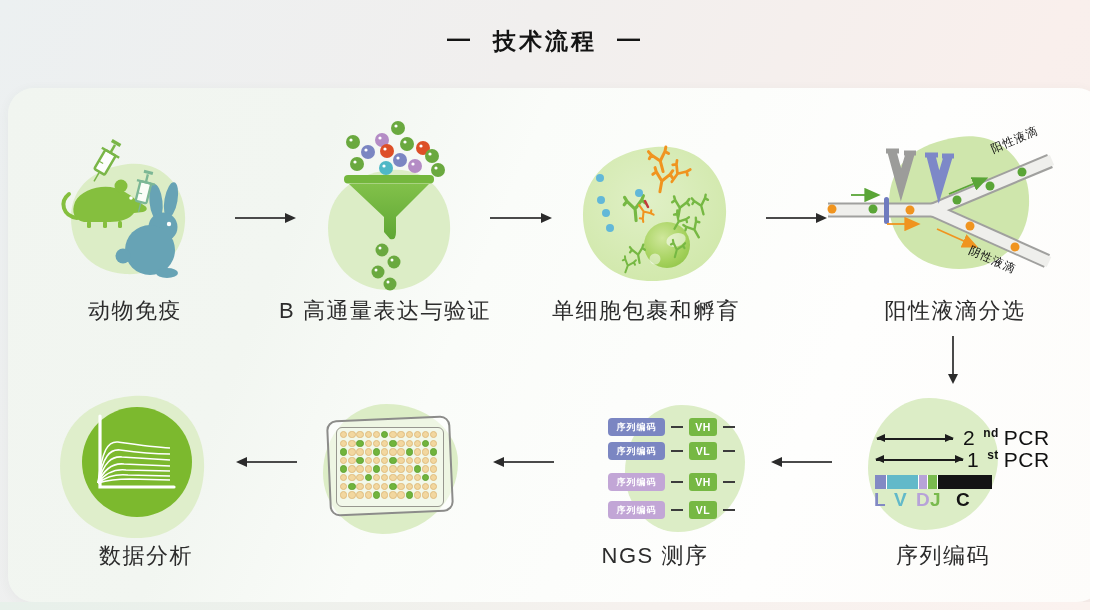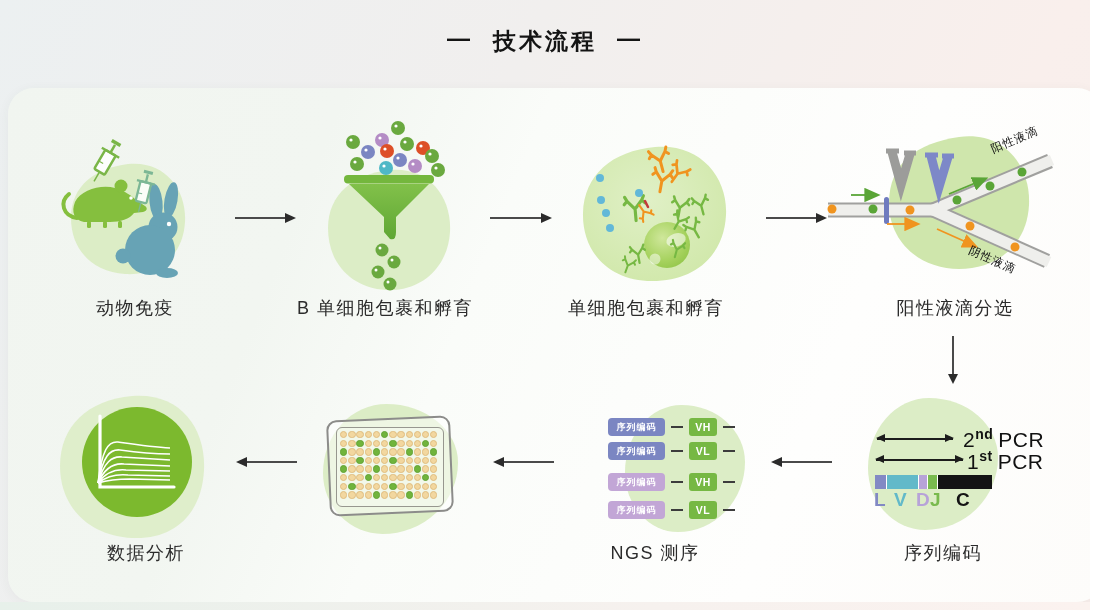--- a/index.html
+++ b/index.html
@@ -7,40 +7,40 @@
         background:linear-gradient(115deg,#ecf0f1 0%,#f1efee 40%,#f9efec 78%,#f8eeec 100%);
         font-family:"Liberation Sans","DejaVu Sans",sans-serif;}
   .page::after{content:"";position:absolute;left:0;bottom:0;width:100%;height:8px;
         background:linear-gradient(90deg,#e7f0ea,#f6f1ee 60%,#fbf2ef);}
   .card{position:absolute;left:8px;top:88px;width:1095px;height:514px;border-radius:26px;
         background:linear-gradient(112deg,#f1f5f0 0%,#f2f6f1 26%,#fafcf9 42%,#fefefd 72%,#fdfcfa 100%);
         box-shadow:0 2px 12px rgba(60,70,60,0.05);}
   .title{position:absolute;top:26px;left:0;width:100%;text-align:center;font-size:23px;
         font-weight:700;color:#141414;letter-spacing:3px;}
   .title .dash{display:inline-block;margin:0 20px;transform:translateY(-3px);}
-  .step-label{position:absolute;font-size:18px;color:#2c2c2c;letter-spacing:1.5px;
+  .step-label{position:absolute;font-size:22px;color:#2c2c2c;letter-spacing:1.5px;
         transform:translateX(-50%);white-space:nowrap;font-weight:500;text-align:right;}
   .abs{position:absolute;}
   
   .arrow{position:absolute;background:#4a4a4a;height:2px;}
   .arrow.r::after{content:"";position:absolute;right:-11px;top:-4.5px;width:0;height:0;
         border-left:11px solid #2b2b2b;border-top:5px solid transparent;border-bottom:5px solid transparent;}
   .arrow.l::after{content:"";position:absolute;left:-11px;top:-4.5px;width:0;height:0;
         border-right:11px solid #2b2b2b;border-top:5px solid transparent;border-bottom:5px solid transparent;}
   .arrow.d{width:2px;height:38px;}
   .arrow.d::after{content:"";position:absolute;bottom:-10px;left:-4.5px;width:0;height:0;
         border-top:10px solid #2b2b2b;border-left:5.5px solid transparent;border-right:5.5px solid transparent;}
   .blob{position:absolute;background:#dcedc6;border-radius:47% 53% 56% 44% / 53% 45% 55% 47%;}
   
   .dbl{position:absolute;background:#1c1c1c;height:1.5px;}
   .dbl::before,.dbl::after{content:"";position:absolute;top:-3.75px;width:0;height:0;}
   .dbl::before{left:-1px;border-right:9px solid #1c1c1c;border-top:4.5px solid transparent;border-bottom:4.5px solid transparent;}
   .dbl::after{right:-1px;border-left:9px solid #1c1c1c;border-top:4.5px solid transparent;border-bottom:4.5px solid transparent;}
   .pcr{position:absolute;font-size:21px;color:#111;font-weight:500;letter-spacing:0.5px;}
-  .pcr sup{font-size:14px;font-weight:600;}
+  .pcr sup{font-size:12px;font-weight:600;margin-left:8px;}
   .pcr .unit{margin-left:5px;}
   .segbar{position:absolute;display:flex;gap:1px;height:14px;background:#fff;}
   .segbar span{display:block;height:14px;}
   .segletter{position:absolute;font-size:19px;font-weight:700;}
   
   .badge{position:absolute;height:18px;border-radius:4px;color:#fff;font-size:9px;font-weight:700;
         letter-spacing:1px;text-align:center;line-height:18px;}
   .chainbox{position:absolute;height:18px;width:28px;border-radius:3px;color:#fff;font-size:10.5px;
         font-weight:700;text-align:center;line-height:18px;letter-spacing:0.5px;}
   .dashln{position:absolute;width:12px;height:2px;background:#3c3c3c;}
@@ -414,19 +414,19 @@
 
   <div class="arrow r" style="left:235px;top:217px;width:50px"></div>
   <div class="arrow r" style="left:490px;top:217px;width:51px"></div>
   <div class="arrow r" style="left:766px;top:217px;width:50px"></div>
   <div class="arrow d" style="left:952px;top:336px"></div>
   <div class="arrow l" style="left:782px;top:461px;width:50px"></div>
   <div class="arrow l" style="left:504px;top:461px;width:50px"></div>
   <div class="arrow l" style="left:247px;top:461px;width:50px"></div>
 
   <div class="step-label" style="left:135px;top:296px">动物免疫</div>
-  <div class="step-label" style="left:385px;top:296px">B 单细胞包裹和孵育</div>
+  <div class="step-label" style="left:385px;top:296px">B 高通量表达与验证</div>
   <div class="step-label" style="left:955px;top:296px">阳性液滴分选</div>
   <div class="step-label" style="left:646px;top:296px">单细胞包裹和孵育</div>
   <div class="step-label" style="left:146px;top:541px">数据分析</div>
   <div class="step-label" style="left:655px;top:541px">NGS 测序</div>
   <div class="step-label" style="left:943px;top:541px">序列编码</div>
 </div>
 
 </body></html>

